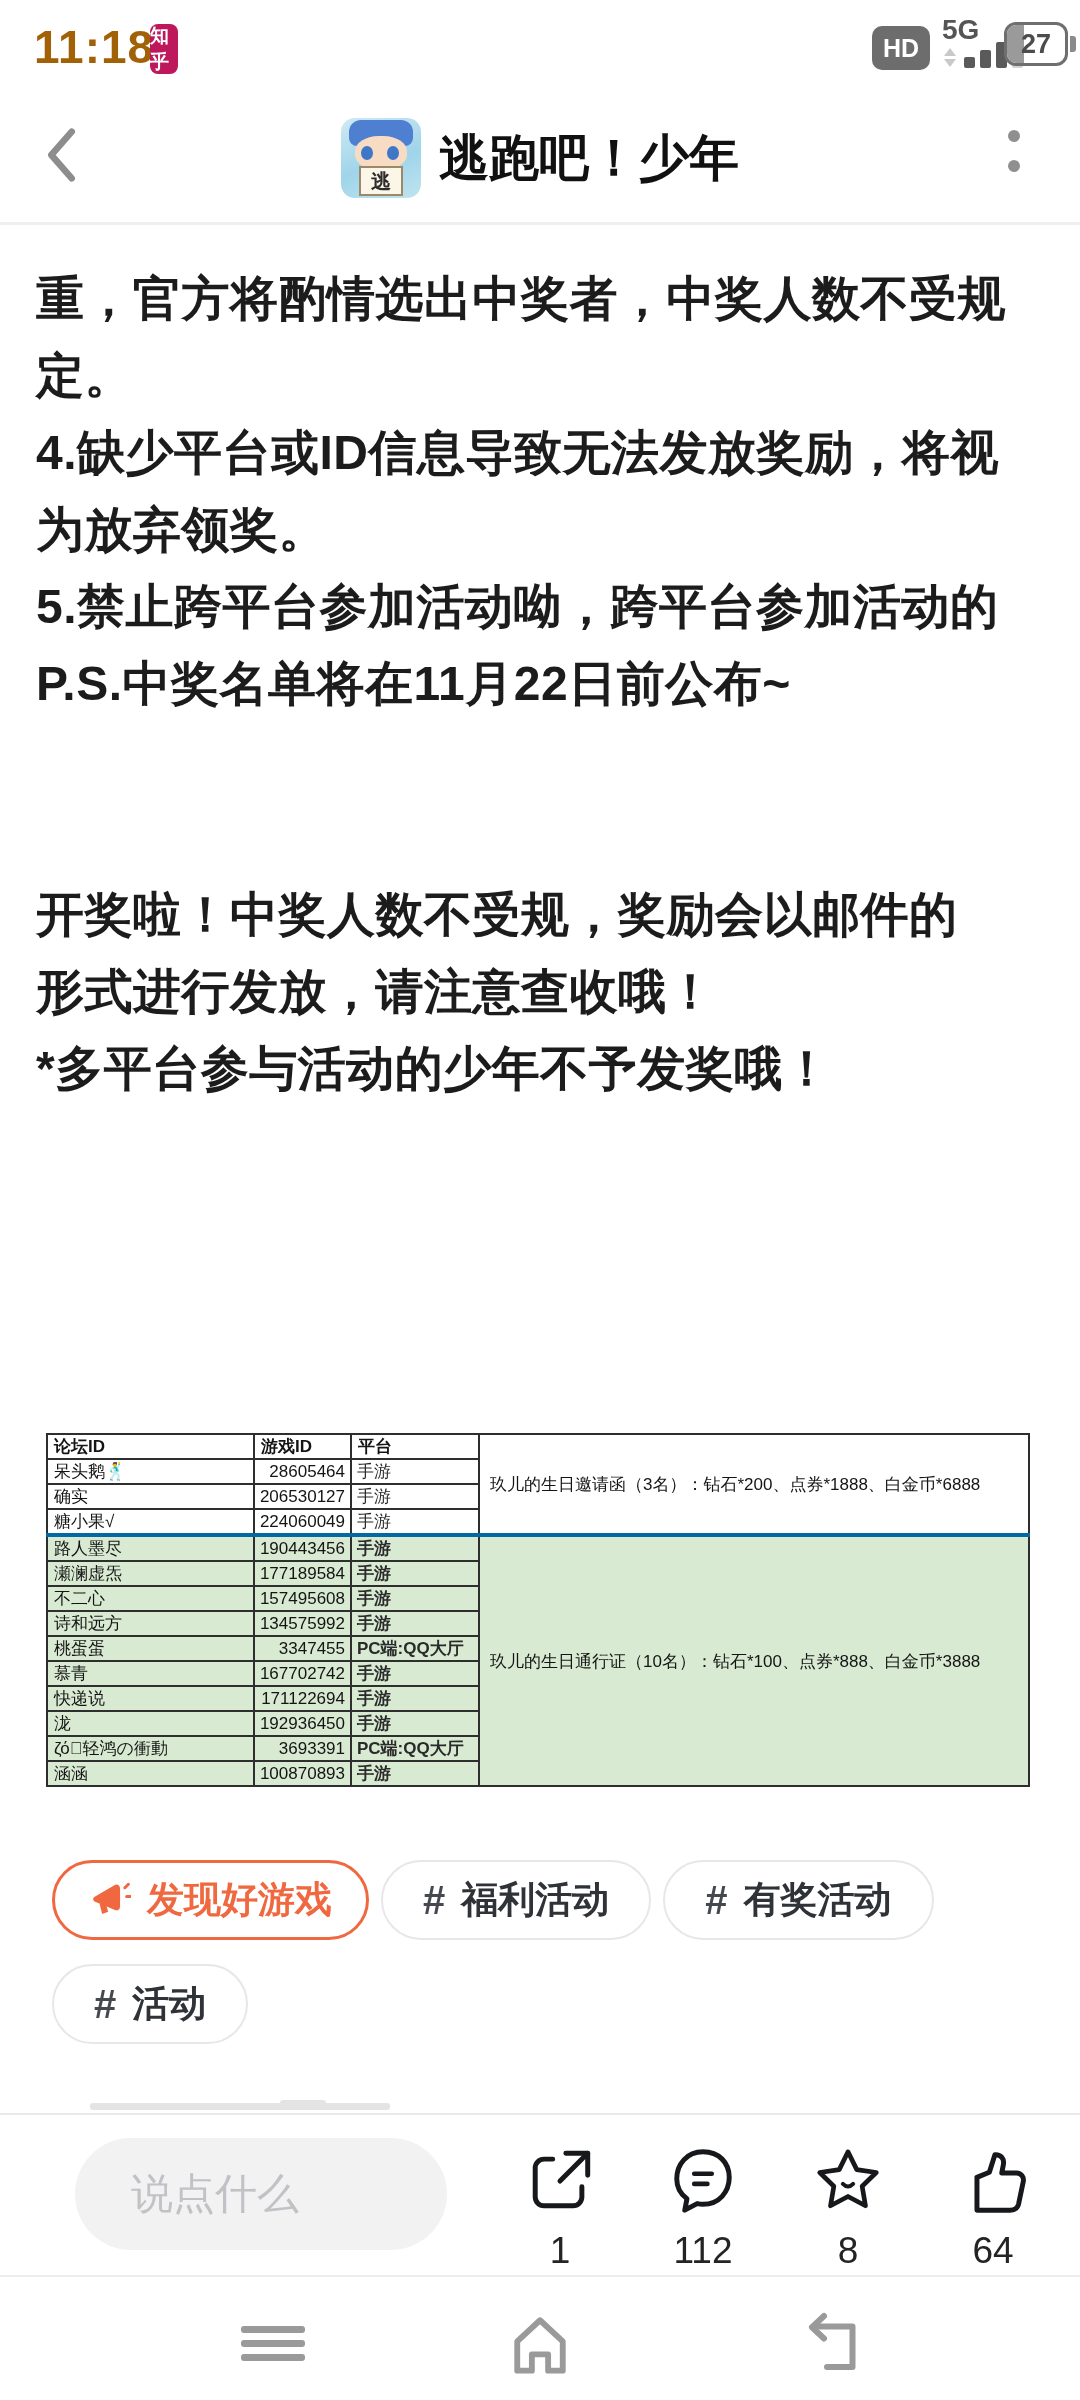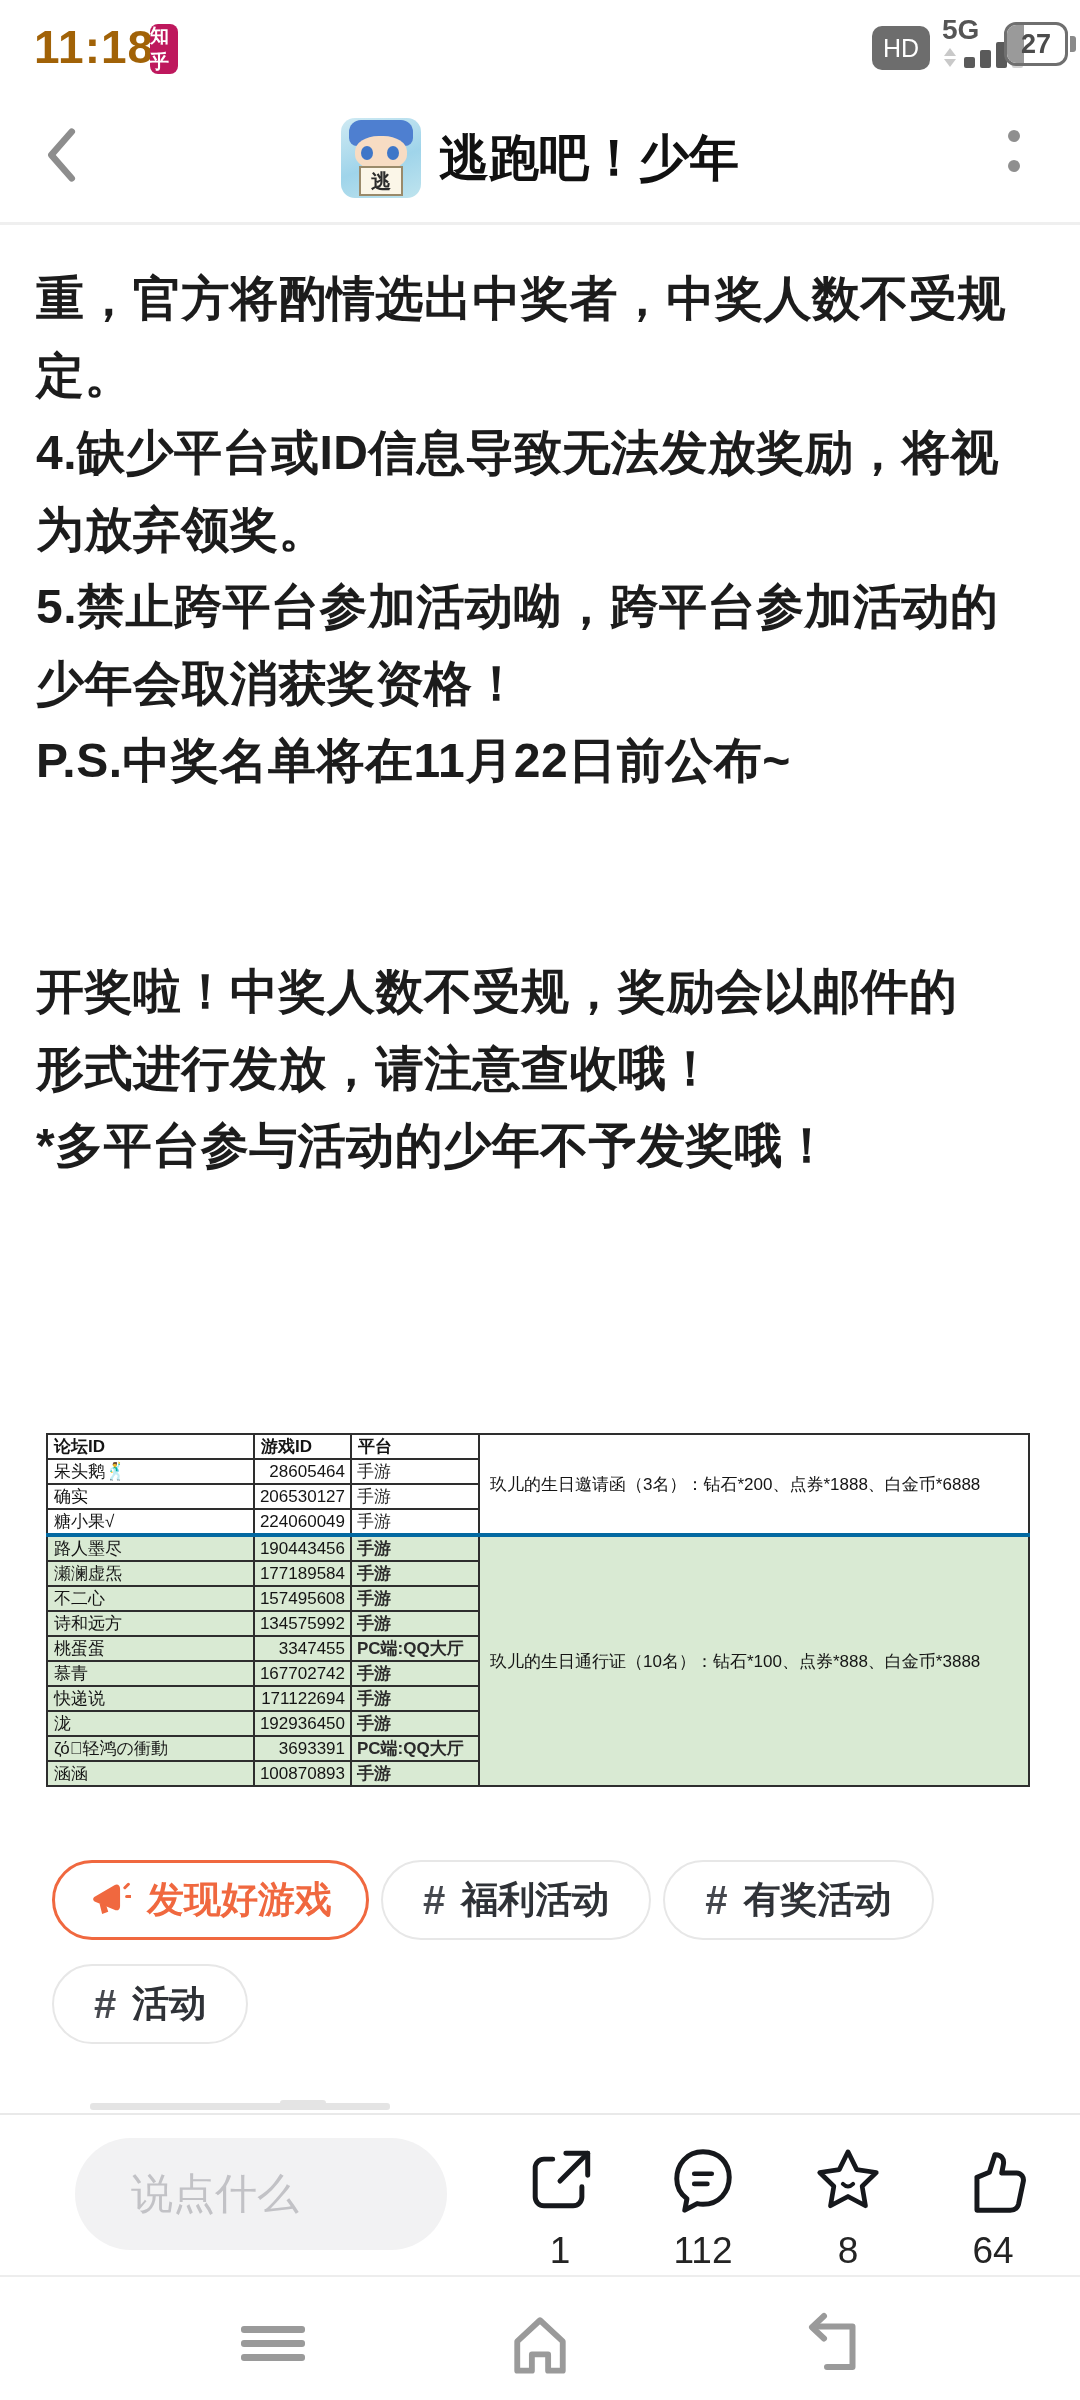--- a/index.html
+++ b/index.html
@@ -7,21 +7,21 @@
   .canvas {
     position:relative; width:1080px; height:2400px; background:#ffffff;
     font-family:"Liberation Sans", sans-serif; overflow:hidden; color:#1d1d1d;
   }
   
   .statusbar { position:absolute; left:0; top:0; width:1080px; height:90px; }
   .sb-time { position:absolute; left:34px; top:20px; font-size:46px; font-weight:600; color:#a16207; letter-spacing:1px; }
   .sb-appbadge { position:absolute; left:150px; top:24px; width:28px; height:50px; background:#be185d; border-radius:8px;
     color:#fff; font-size:19px; font-weight:700; display:flex; align-items:center; justify-content:center; letter-spacing:0px; }
   .sb-hd { position:absolute; left:872px; top:26px; width:58px; height:44px; background:#6d6d6d; border-radius:10px;
-    color:#fff; font-weight:400; font-size:25px; display:flex; align-items:center; justify-content:center; }
+    color:#fff; font-weight:700; font-size:25px; display:flex; align-items:center; justify-content:center; }
   .sb-5g { position:absolute; left:942px; top:14px; font-size:28px; font-weight:700; color:#555; }
   .sb-updown { position:absolute; left:944px; top:48px; width:14px; height:22px; }
   .sb-updown .tri { width:0; height:0; border-left:6px solid transparent; border-right:6px solid transparent; }
   .tri-up { border-bottom:8px solid #c9c9c9; margin-bottom:3px; }
   .tri-down { border-top:8px solid #c9c9c9; }
   .sb-bars { position:absolute; left:964px; top:34px; width:78px; height:34px; }
   .sb-bars i { position:absolute; bottom:0; width:11px; border-radius:2px; background:#5a5a5a; }
   .sb-bars i:nth-child(1){ left:0;  height:11px; }
   .sb-bars i:nth-child(2){ left:16px; height:18px; }
   .sb-bars i:nth-child(3){ left:32px; height:26px; }
@@ -137,21 +137,20 @@
       </div>
   </div>
   <div class="header-divider"></div>
 
   <div class="body-text" id="body-text">
       <div class="body-line">重，官方将酌情选出中奖者，中奖人数不受规</div>
       <div class="body-line">定。</div>
       <div class="body-line">4.缺少平台或ID信息导致无法发放奖励，将视</div>
       <div class="body-line">为放弃领奖。</div>
       <div class="body-line">5.禁止跨平台参加活动呦，跨平台参加活动的</div>
-      <div class="body-line">少年会取消获奖资格！</div>
       <div class="body-line">P.S.中奖名单将在11月22日前公布~</div>
       <div class="body-line">&nbsp;</div>
       <div class="body-line">&nbsp;</div>
       <div class="body-line">开奖啦！中奖人数不受规，奖励会以邮件的</div>
       <div class="body-line">形式进行发放，请注意查收哦！</div>
       <div class="body-line">*多平台参与活动的少年不予发奖哦！</div>
     </div>
 
   <table class="win-table" id="win-table">
     <colgroup>

